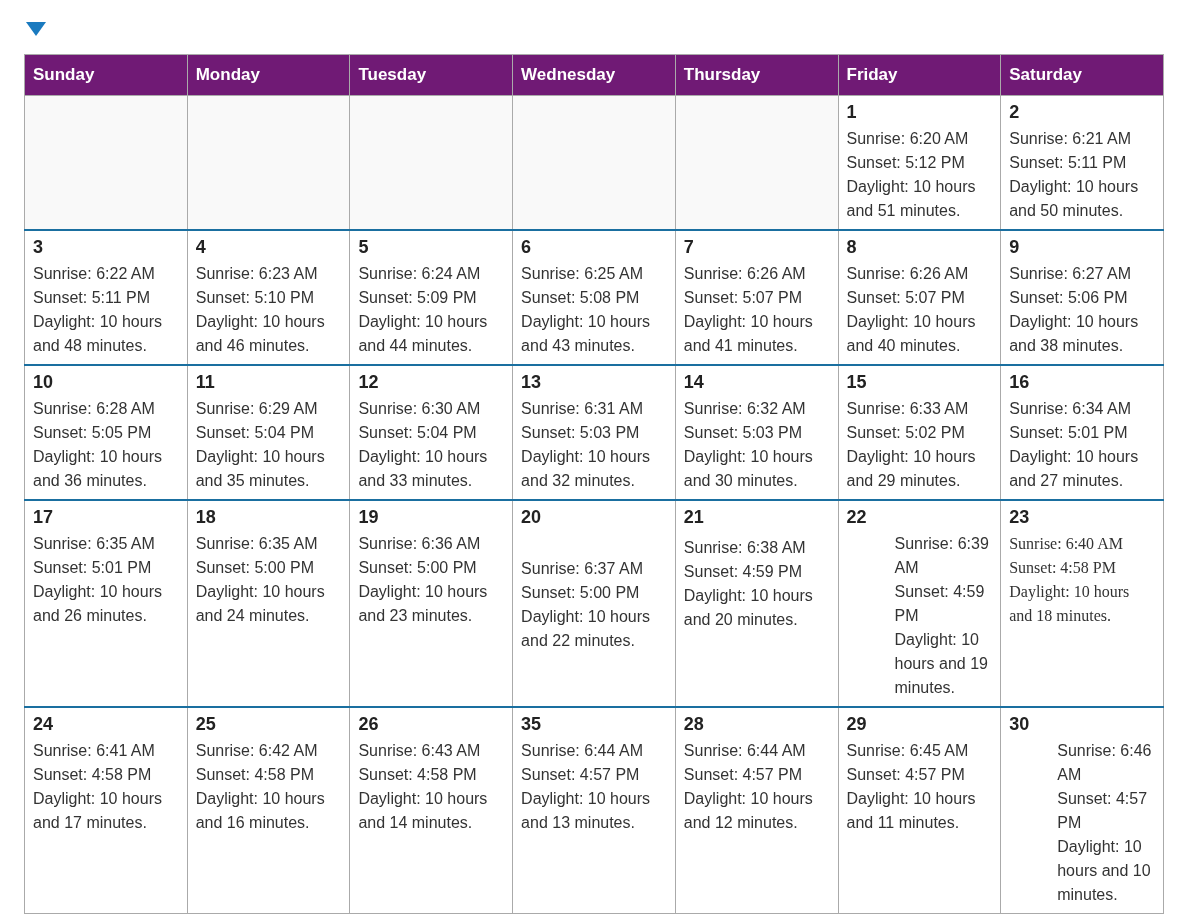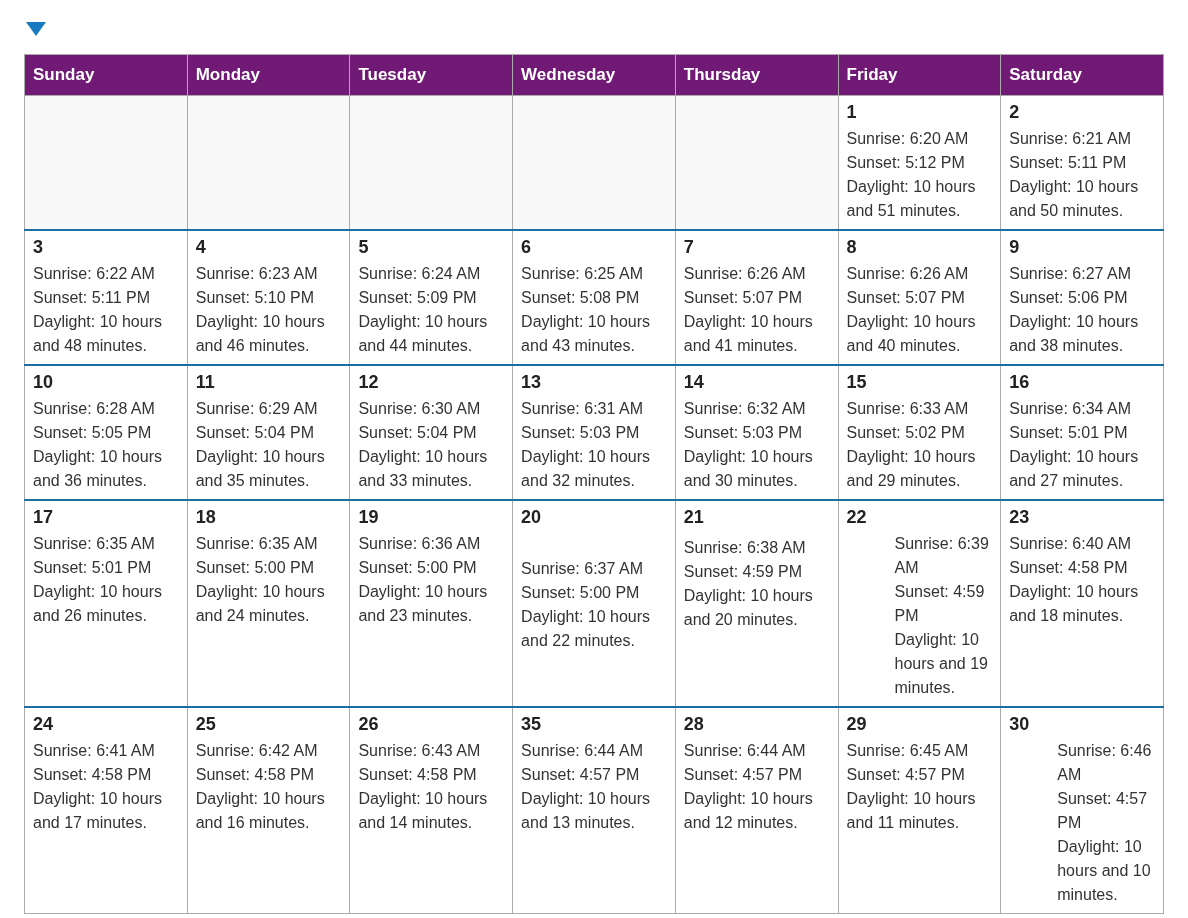--- a/index.html
+++ b/index.html
@@ -268,21 +268,21 @@
 Daylight: 10 hours and 20 minutes.</div>
         </td>
         <td>
           <div class="day-number">22</div>
           <div class="day-info" style="white-space: pre-line; margin-left: 48px;">Sunrise: 6:39 AM
 Sunset: 4:59 PM
 Daylight: 10 hours and 19 minutes.</div>
         </td>
         <td>
           <div class="day-number">23</div>
-          <div class="day-info" style="white-space: pre-line;">Sunrise: 6:40 AM
+          <div class="day-info" style="white-space: pre-line; font-family: Liberation Serif, serif;">Sunrise: 6:40 AM
 Sunset: 4:58 PM
 Daylight: 10 hours and 18 minutes.</div>
         </td>
       </tr>
       <tr class="row-top-border">
         <td>
           <div class="day-number">24</div>
           <div class="day-info" style="white-space: pre-line;">Sunrise: 6:41 AM
 Sunset: 4:58 PM
 Daylight: 10 hours and 17 minutes.</div>

